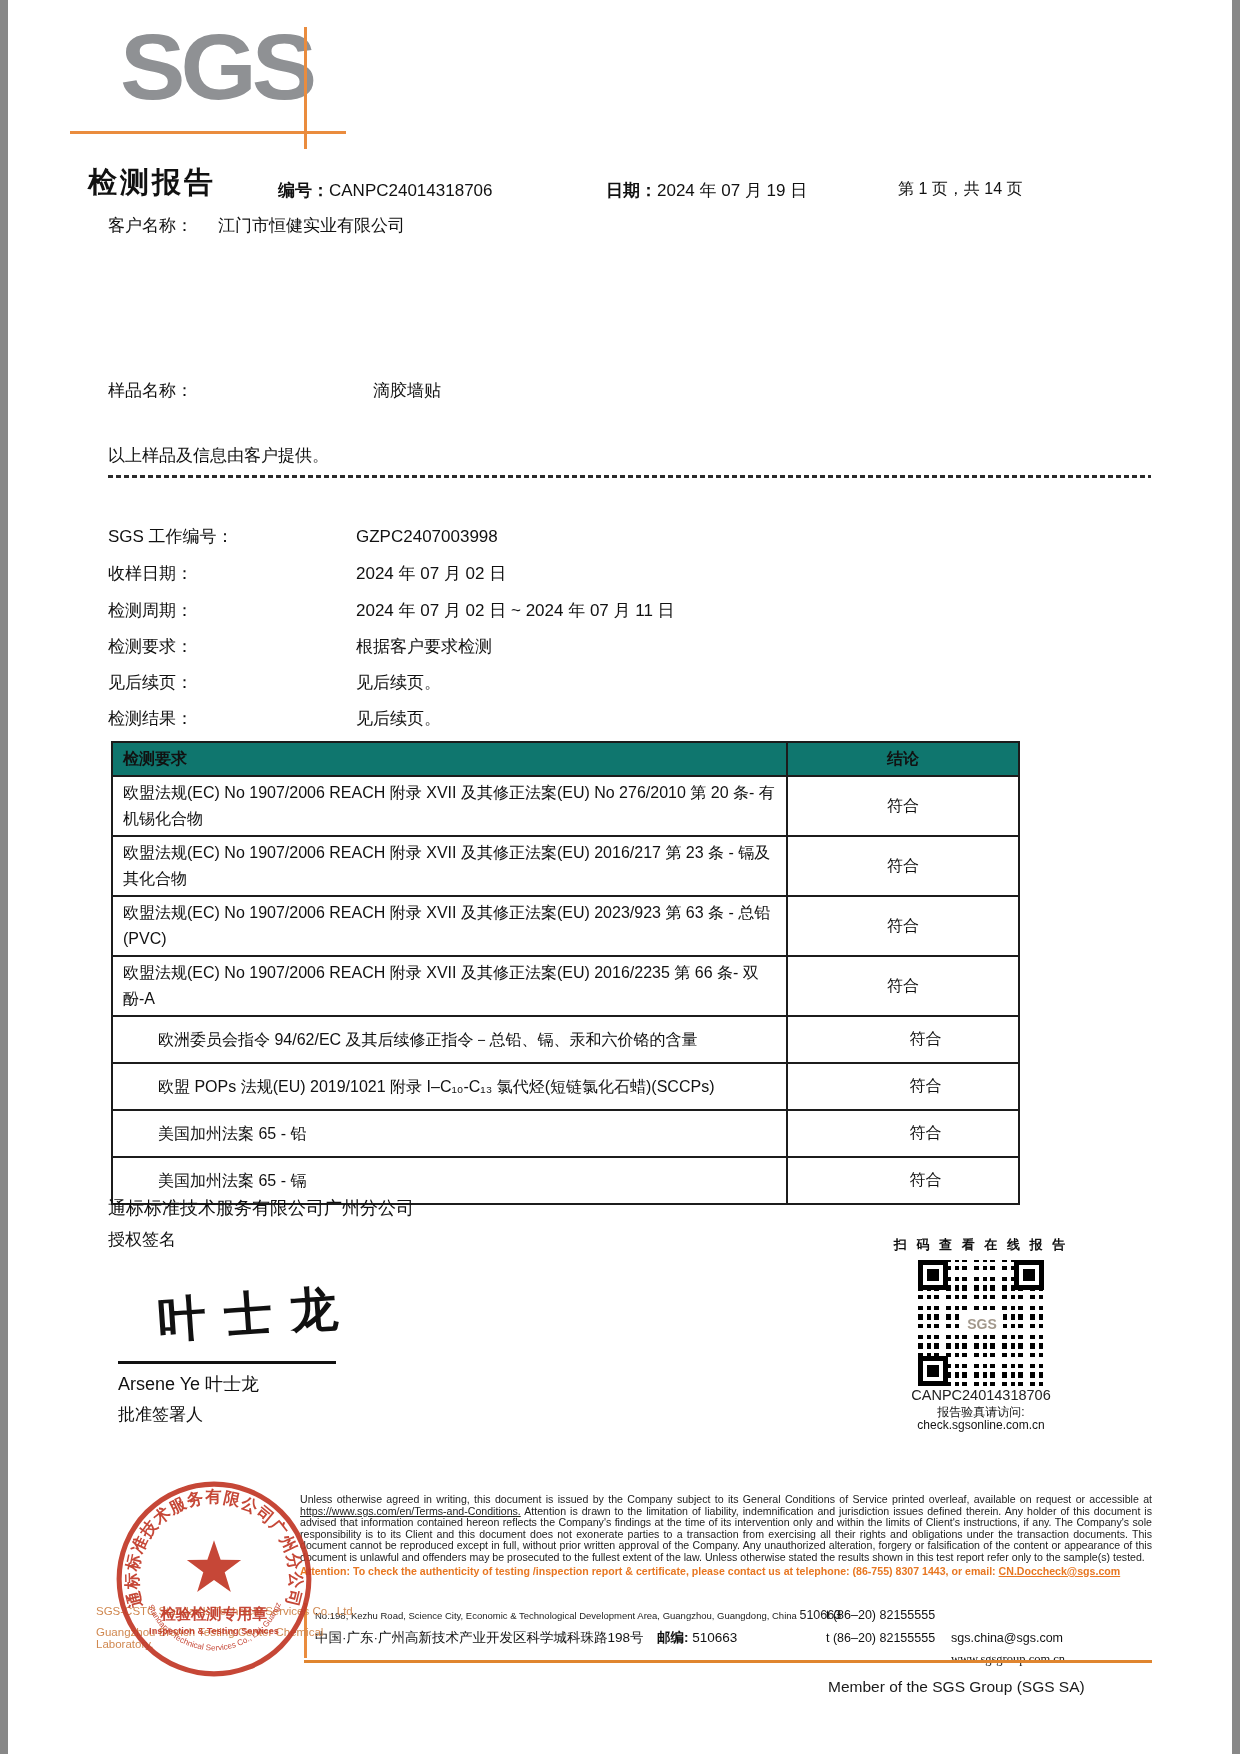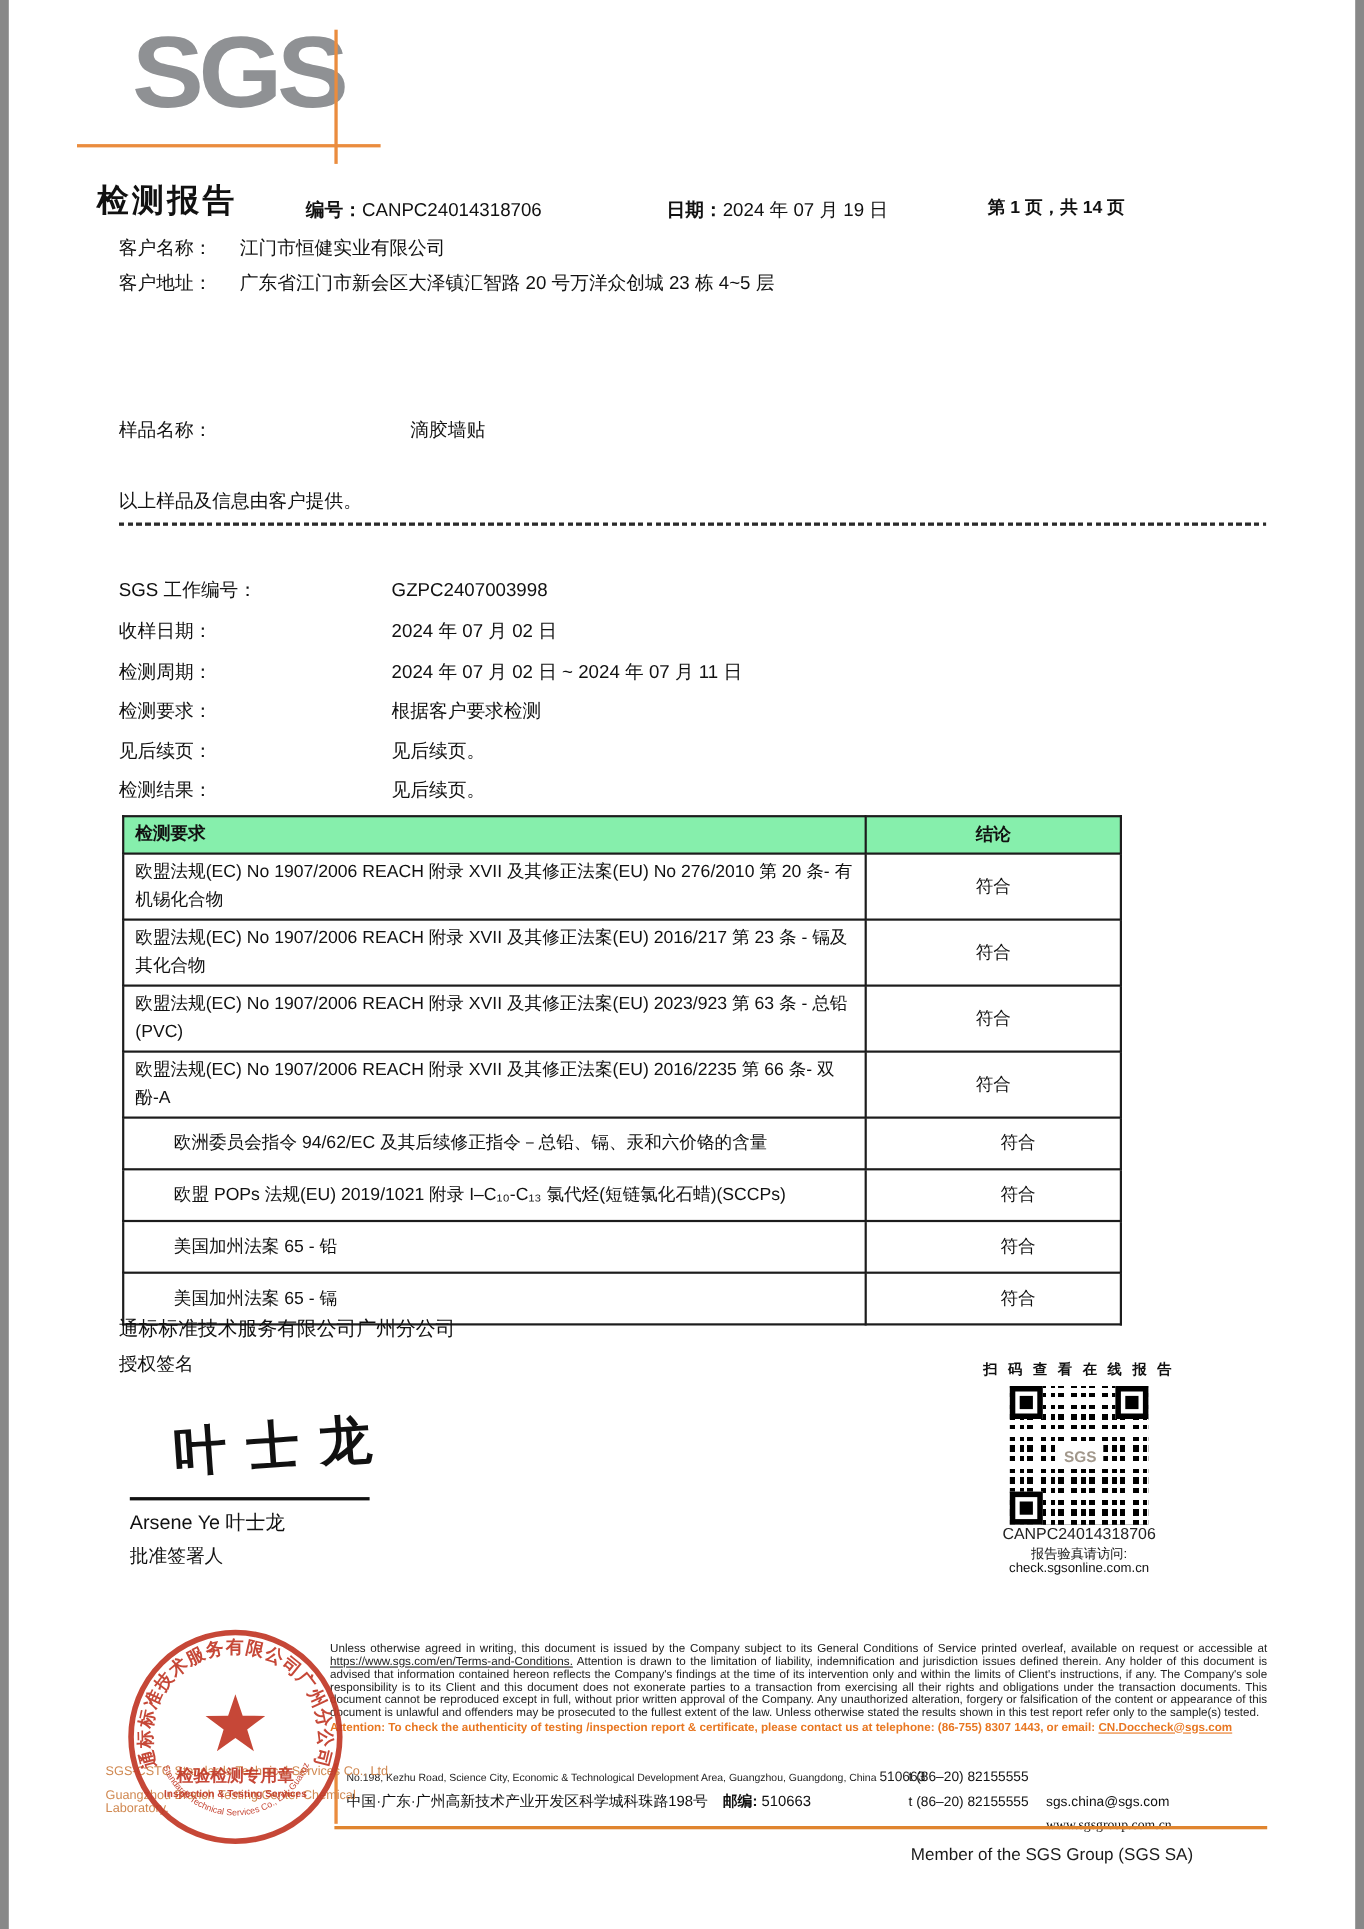--- a/index.html
+++ b/index.html
@@ -11,37 +11,37 @@
   .sgs-logo-text { left:112px; top:14px; font-size:100px; font-weight:bold; letter-spacing:-5px; color:#8f9194; transform:scale(0.98,0.92); transform-origin:left top; }
   .logo-vline { left:296px; top:27px; width:3px; height:122px; background:#ea8c3e; }
   .logo-hline { left:62px; top:131px; width:276px; height:3px; background:#ea8c3e; }
 
   
   .doc-title { left:80px; top:163px; font-size:29px; font-weight:bold; letter-spacing:3px; }
   .hdr-item { top:179px; font-size:17px; }
   .hdr-item b { font-weight:bold; }
   .no-group { left:270px; }
   .date-group { left:598px; }
-  .page-info { left:890px; font-size:16px;font-weight:bold; }
+  .page-info { left:890px; font-size:16px; }
 
   
   .inforow { left:100px; font-size:17px; white-space:nowrap; }
   .inforow .lbl { display:inline-block; }
   .client .lbl { width:110px; }
   .sample .lbl { width:265px; }
   .job .lbl { width:248px; }
 
   .dashed-sep { left:100px; top:475px; width:1043px; height:3px;
     background:repeating-linear-gradient(90deg,#2b2b2b 0 5px,transparent 5px 8px); }
 
   
   .results-wrap { left:103px; top:741px; width:907px; }
   table.results { width:100%; border-collapse:collapse; table-layout:fixed; }
   table.results th, table.results td { border:2px solid #1c1c1c; font-size:16px; vertical-align:middle; }
-  table.results th { background:#86efac; height:31px; font-weight:bold; }
+  table.results th { background:#0f766e; height:31px; font-weight:bold; }
   th.req, td.req { width:675px; padding:3px 10px; text-align:left; line-height:26px; }
   th.con, td.con { width:232px; text-align:center; }
   tr.h2 td { height:55px; }
   tr.h1 td { height:47px;padding-left:45px; }
 
   
   .company-line { left:100px; top:1196px; font-size:18px; }
   .auth-line { left:100px; top:1228px; font-size:17px; }
   .signature { left:150px; top:1282px; font-size:48px; font-weight:bold; letter-spacing:18px; transform:rotate(-4deg); font-family:"DejaVu Serif",serif; }
   .sig-underline { left:110px; top:1361px; width:218px; height:3px; background:#111; }
@@ -100,23 +100,20 @@
   <div class="abs hdr-item no-group">
     <b>编号：</b><span>CANPC24014318706</span>
   </div>
   <div class="abs hdr-item date-group">
     <b>日期：</b><span>2024 年 07 月 19 日</span>
   </div>
   <div class="abs hdr-item page-info">第 1 页，共 14 页</div>
 
   <div class="abs inforow client" style="top:214px">
     <span class="lbl">客户名称：</span><span>江门市恒健实业有限公司</span>
-  </div>
-  <div class="abs inforow client" style="top:246px">
-    <span class="lbl">客户地址：</span><span>广东省江门市新会区大泽镇汇智路 20 号万洋众创城 23 栋 4~5 层</span>
   </div>
 
   <div class="abs inforow sample" style="top:379px">
     <span class="lbl">样品名称：</span><span>滴胶墙贴</span>
   </div>
   <div class="abs inforow" style="top:444px">以上样品及信息由客户提供。</div>
 
   <div class="abs dashed-sep"></div>
 
   <div class="abs inforow job" style="top:525px">

